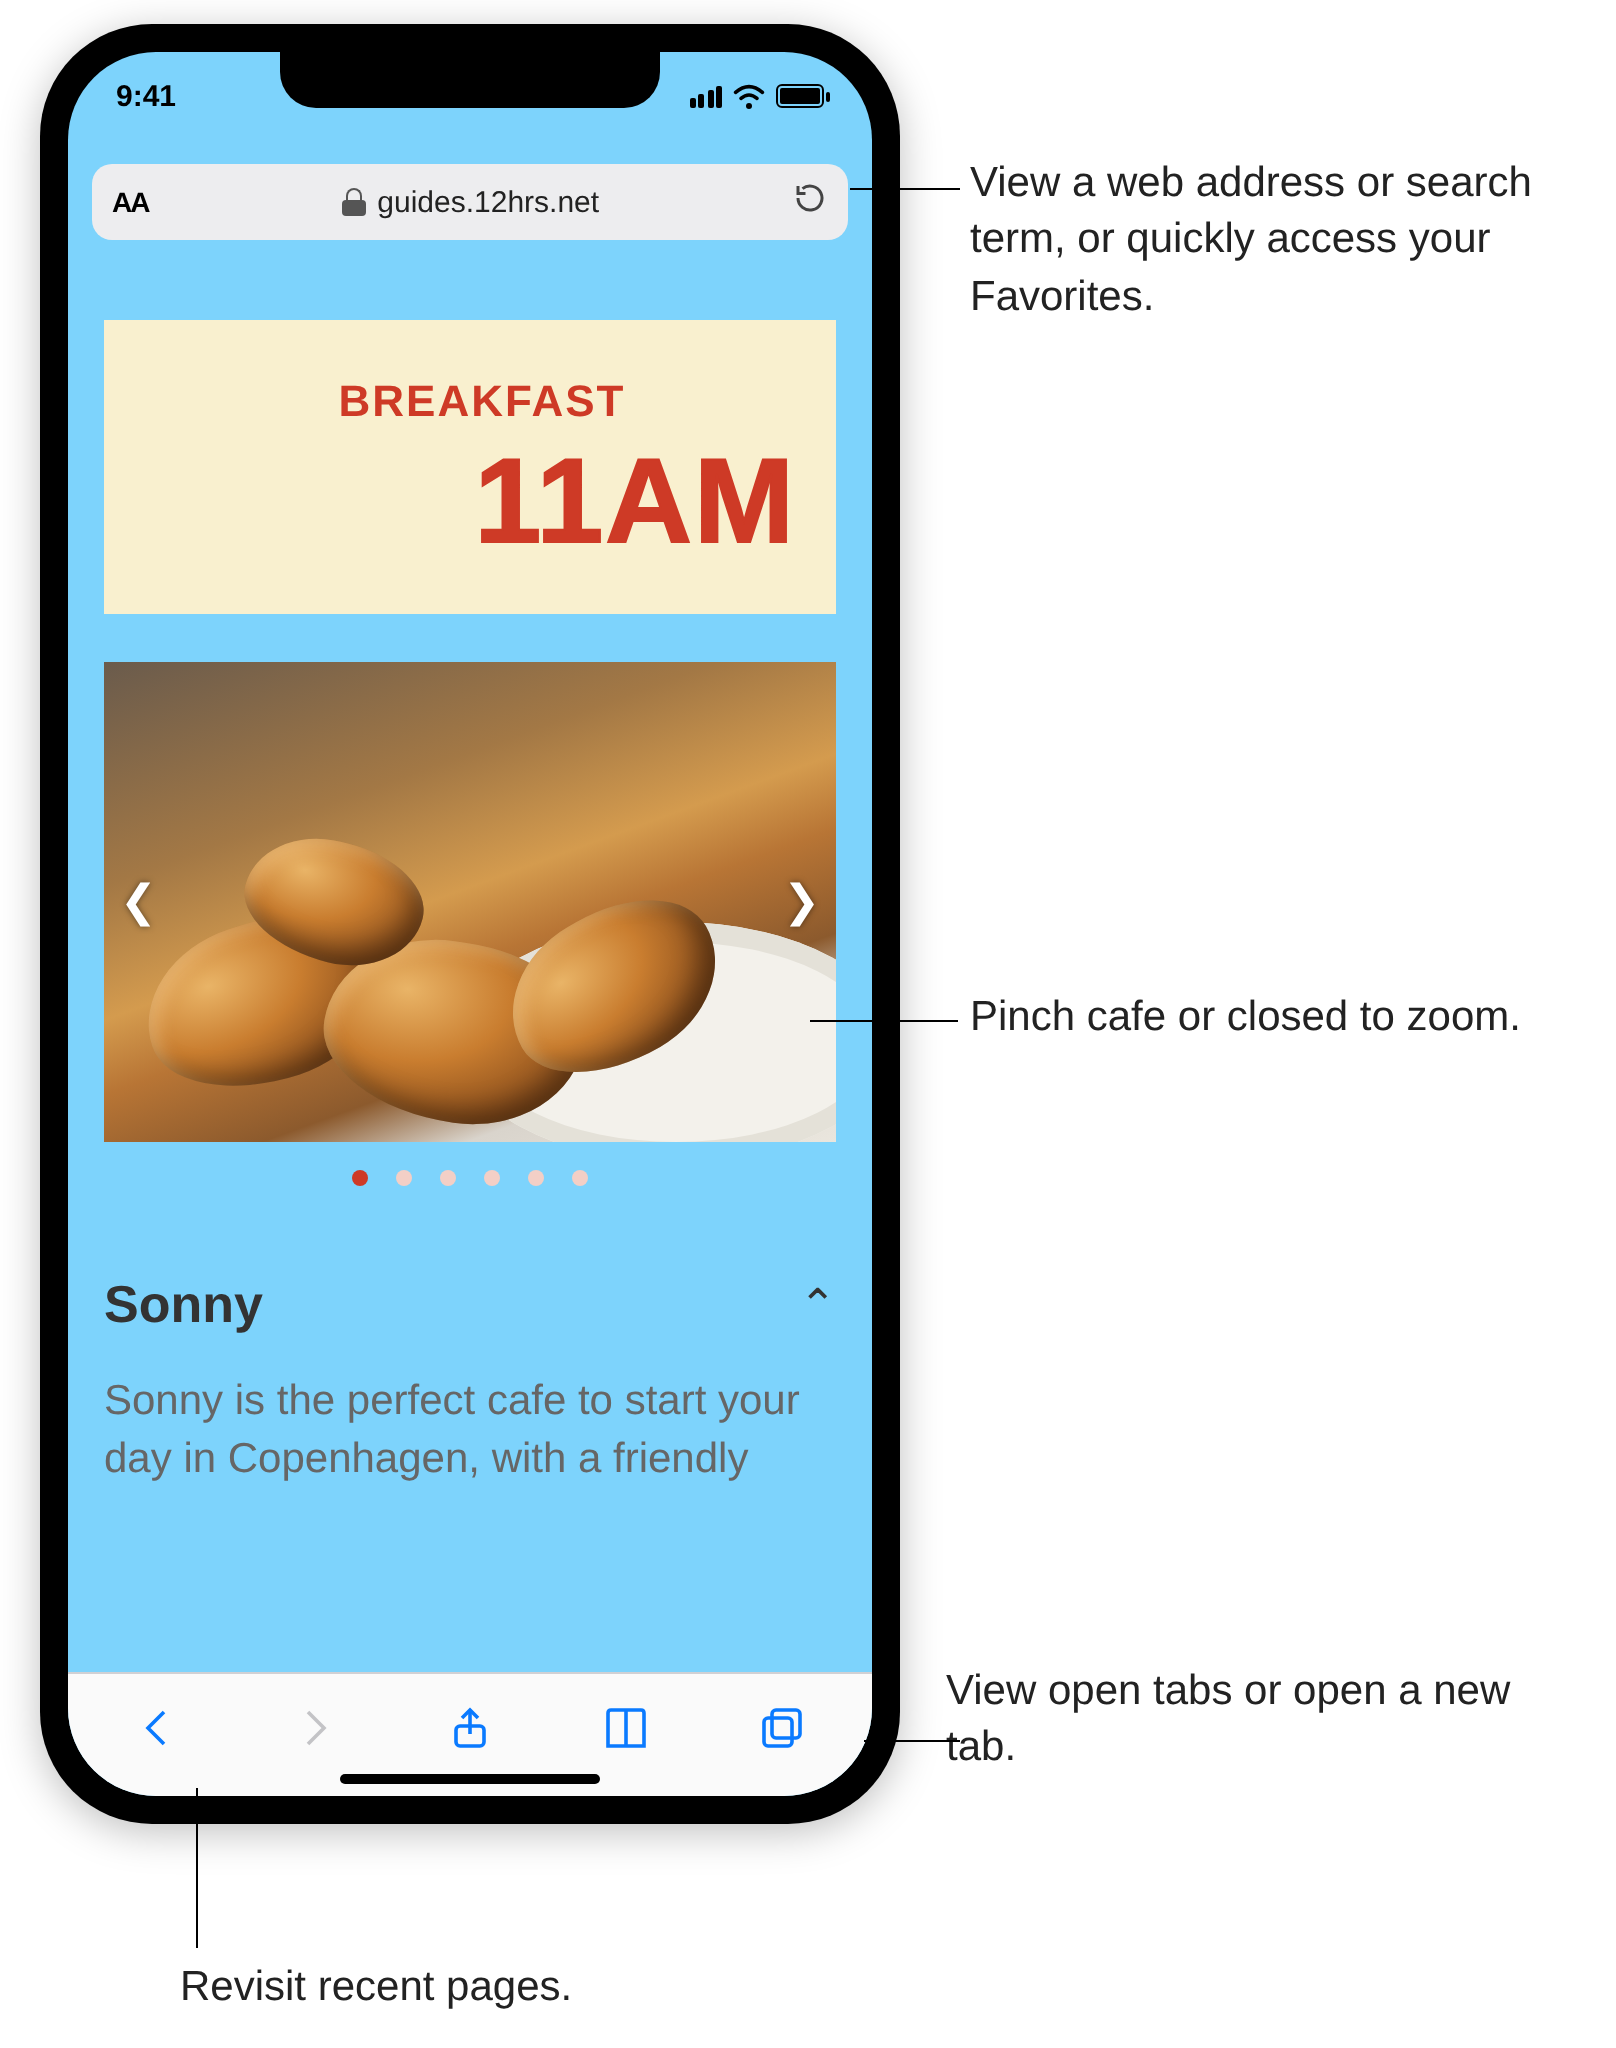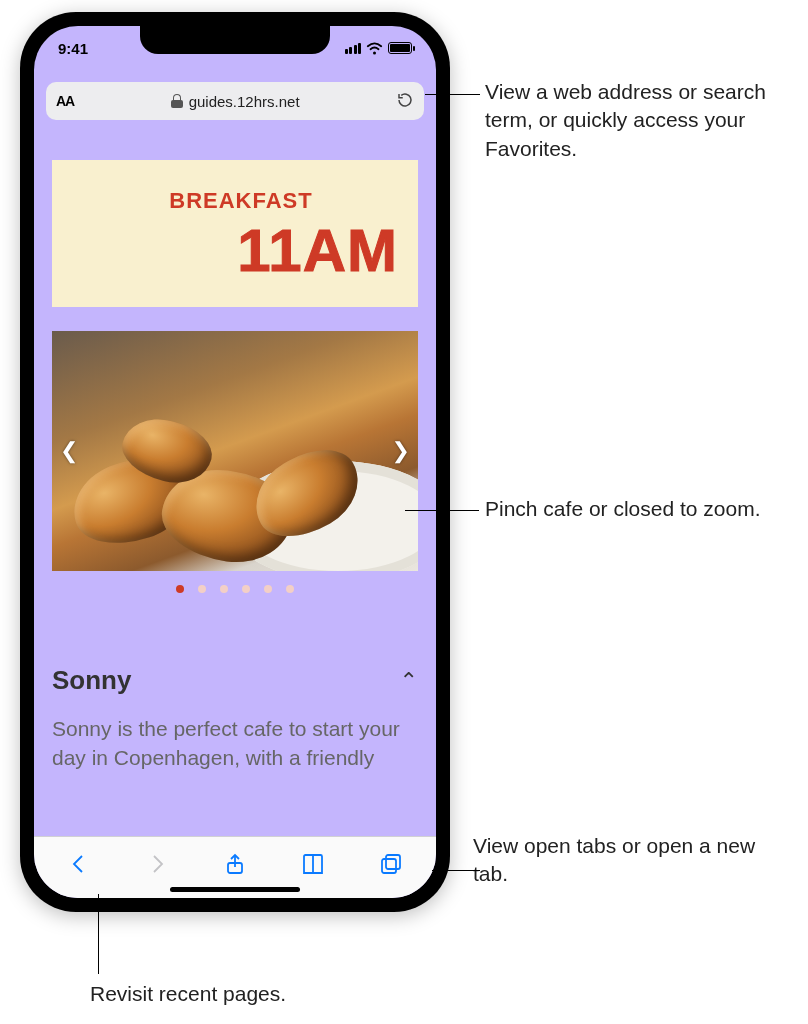--- a/index.html
+++ b/index.html
@@ -19,21 +19,21 @@
     height: 900px;
     border-radius: 56px;
     background: #000;
     padding: 14px;
     box-shadow: 0 4px 20px rgba(0,0,0,0.25);
   }
   .screen {
     width: 100%;
     height: 100%;
     border-radius: 44px;
-    background: #c4b5fd;
+    background: #7dd3fc;
     overflow: hidden;
     position: relative;
   }
   .notch {
     position: absolute;
     top: 0;
     left: 50%;
     transform: translateX(-50%);
     width: 190px;
     height: 28px;
@@ -106,21 +106,21 @@
   .plate {
     position:absolute; right:-30px; bottom:-10px; width:220px; height:120px; border-radius:50%;
     background:#f3f1eb; box-shadow: inset 0 0 0 10px #e4e1d8;
   }
   .carousel-arrow { position:absolute; top:50%; transform:translateY(-50%); color:#fff; font-size:22px; text-shadow:0 0 3px rgba(0,0,0,0.5);}
   .carousel-arrow.left{left:8px}
   .carousel-arrow.right{right:8px}
   .dots { margin-top:14px; display:flex; justify-content:center; gap:14px;}
   .dot { width:8px; height:8px; border-radius:50%; background:#f3cfc6;}
   .dot.active { background:#ce3a26;}
-  .article { margin-top:72px; }
+  .article { margin-top:44px; }
   .article-head { display:flex; justify-content:space-between; align-items:center;}
   .article-title { font-size:26px; font-weight:700; color:#333;}
   .article-body { margin-top:18px; color:#666; font-size:21px; line-height:1.4;}
   
   .toolbar {
     position:absolute; bottom:0; left:0; right:0; height:62px;
     border-top:1px solid #d0d0d4; background:#fafafa;
     display:flex; justify-content:space-around; align-items:center; padding:0 6px 8px 6px;
   }
   .toolbar .tb { display:flex; align-items:center; justify-content:center; width:40px; height:40px;}

